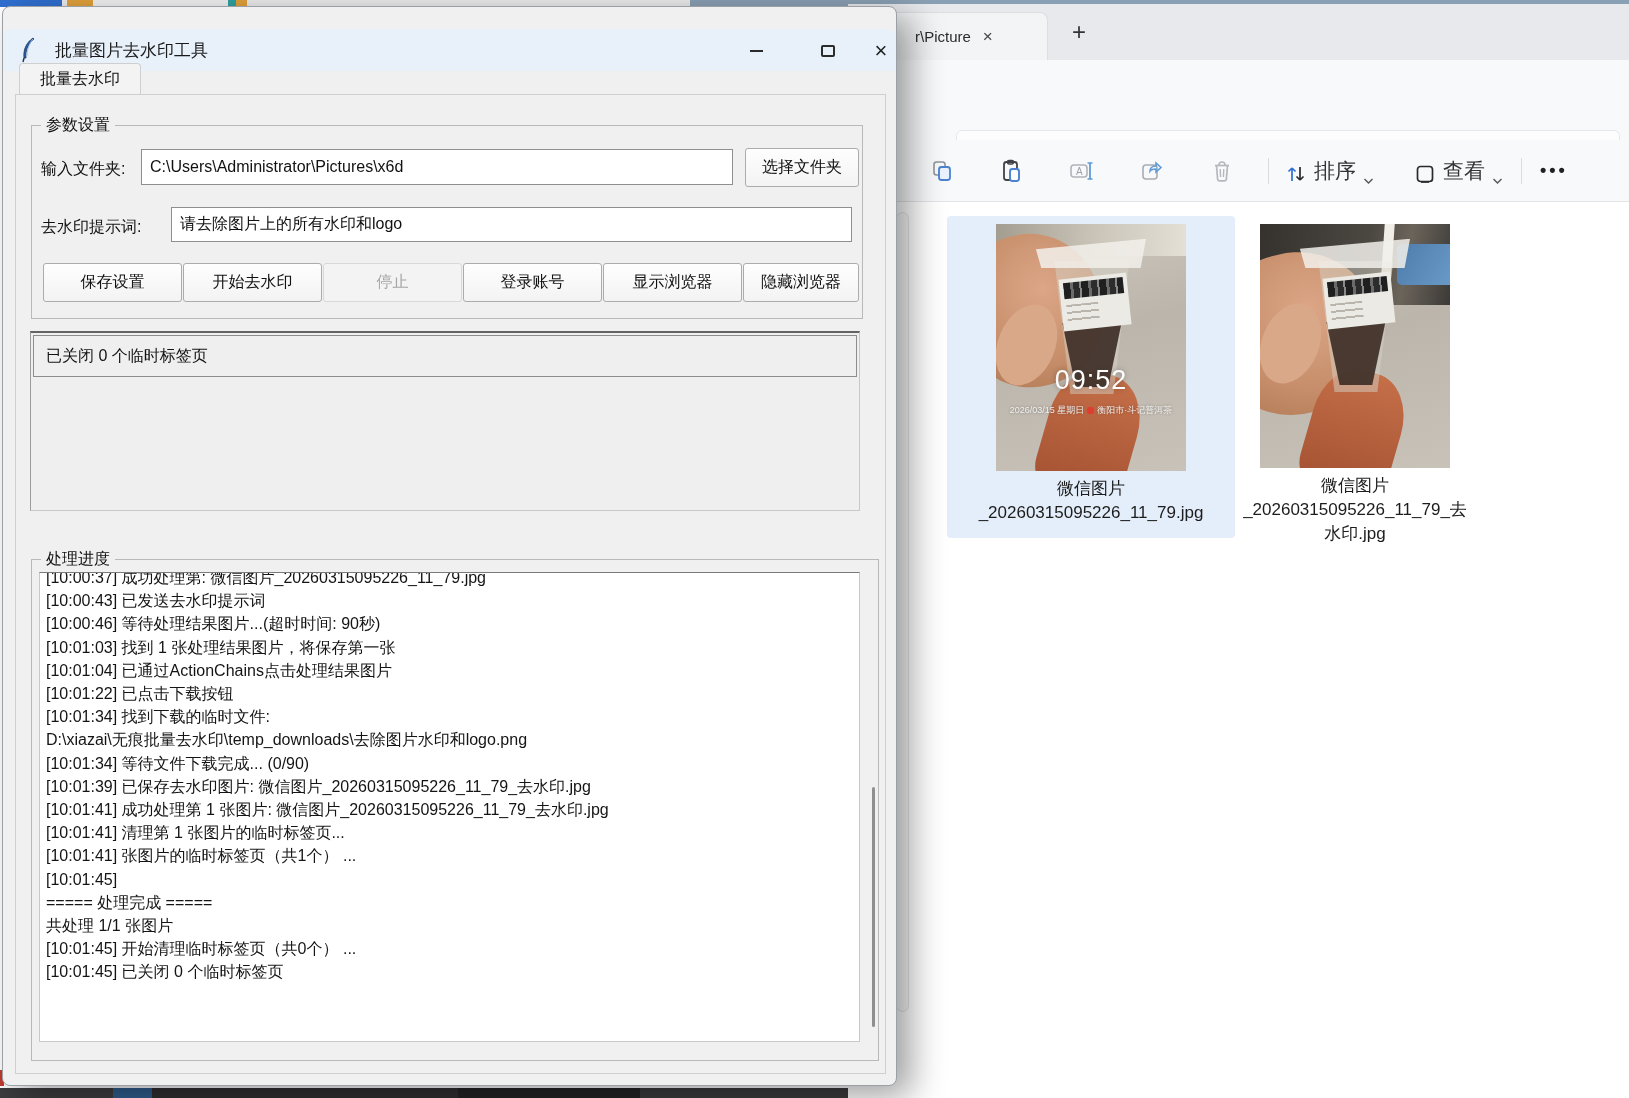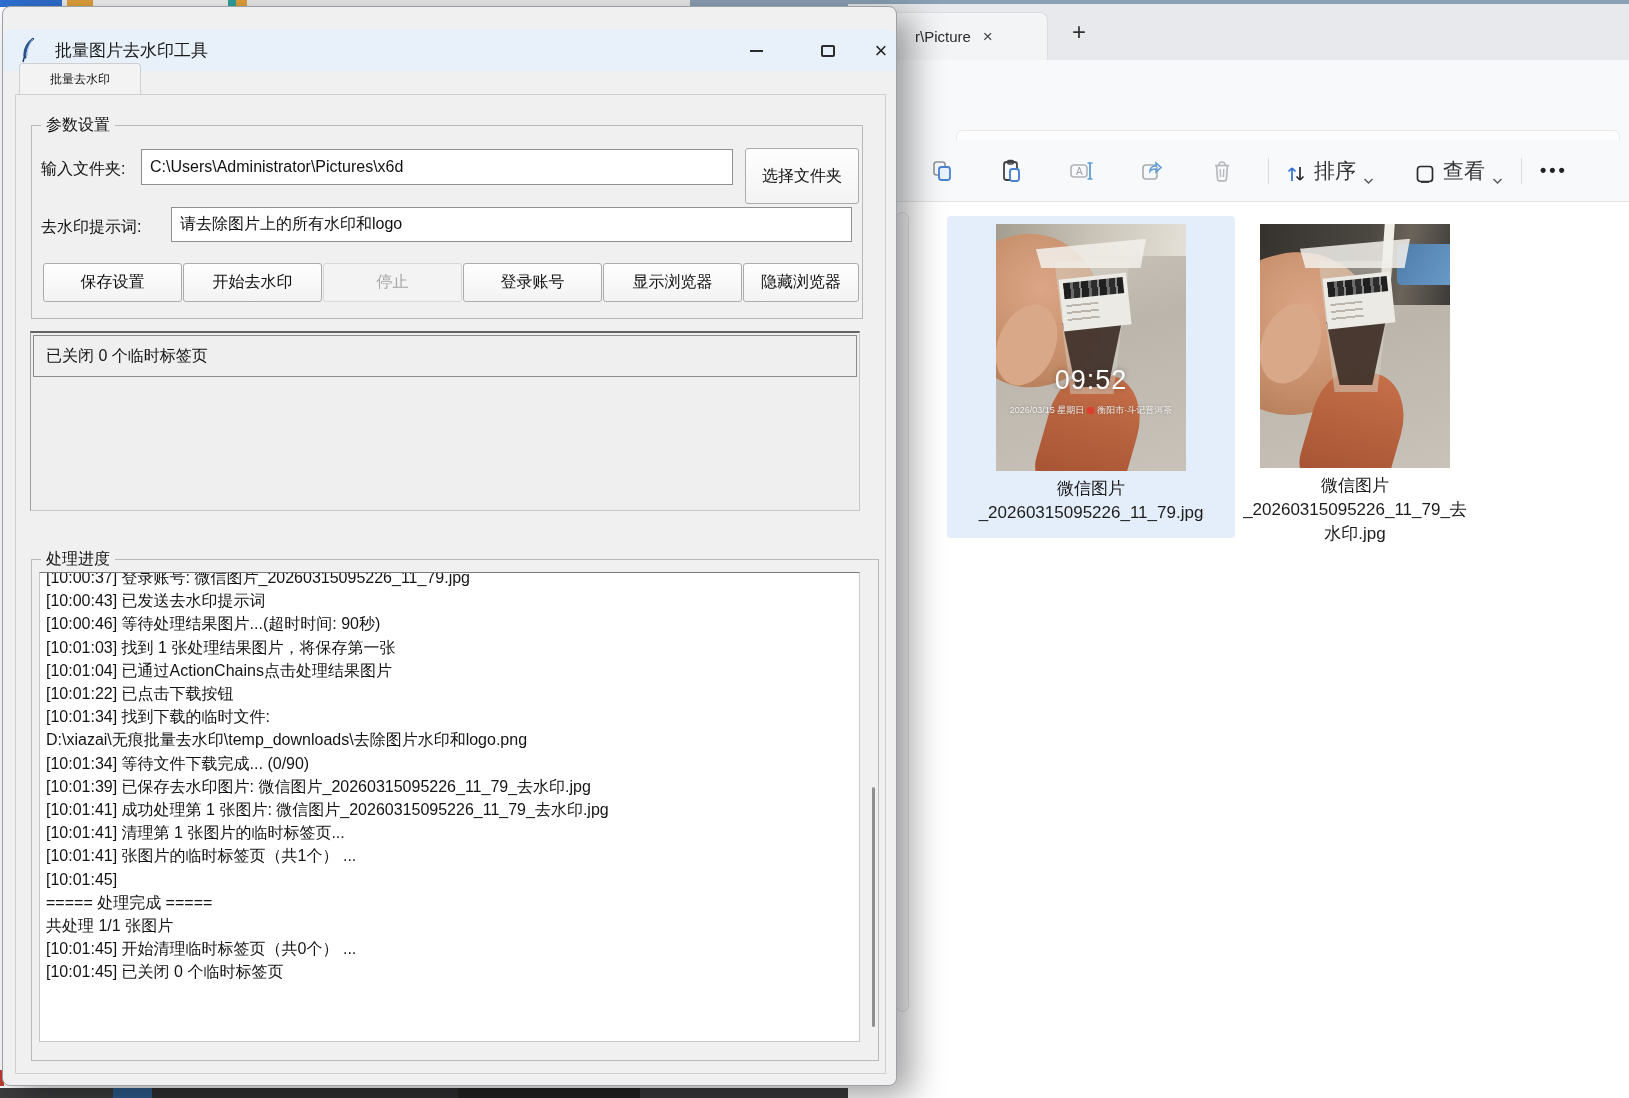--- a/index.html
+++ b/index.html
@@ -98,21 +98,21 @@
   .a-title { margin-left:52px; font-size:17px; color:#1a1a1a; }
   .a-appicon { position:absolute; left:16px; top:8px; }
   .wbtn { position:absolute; top:5px; width:34px; height:34px; display:flex; align-items:center; justify-content:center; }
   .wb-min { left:736px; } .wb-max { left:808px; } .wb-close { left:861px; }
   .wb-min span { display:block; width:13px; height:2px; background:#2b2b2b; }
   .wb-max span { display:block; width:14px; height:12px; border:2px solid #2b2b2b; border-radius:2px; }
   .wb-close span { font-size:22px; color:#1f1f1f; line-height:1; font-weight:300; }
 
   .a-tab { position:absolute; left:16px; top:56px; width:122px; height:32px; background:#f3f3f3;
     border:1px solid #cfcfcf; border-bottom:none; border-radius:4px 4px 0 0;
-    display:flex; align-items:center; justify-content:center; font-size:12px; color:#111; }
+    display:flex; align-items:center; justify-content:center; font-size:16px; color:#111; }
   .a-pane { position:absolute; left:12px; top:87px; width:871px; height:980px;
     border:1px solid #cfcfcf; background:#f0f0f0; }
 
   .a-group { position:absolute; border:1px solid #b9b9b9; }
   .g-params { left:28px; top:118px; width:832px; height:194px; }
   .g-progress { left:28px; top:552px; width:848px; height:502px; }
   .g-label { position:absolute; background:#f0f0f0; padding:0 5px; font-size:16px; color:#111; }
   .gl-params { left:38px; top:108px; }
   .gl-progress { left:38px; top:542px; }
 
@@ -305,21 +305,21 @@
   </div>
 
   <div class="a-tab">批量去水印</div>
   <div class="a-pane"></div>
 
   <div class="a-group g-params"></div>
   <span class="g-label gl-params">参数设置</span>
 
   <span class="a-label" style="left:38px; top:152px;">输入文件夹:</span>
   <input class="a-entry" style="left: 138px; top: 142px; width: 592px;" readonly="" value="C:\Users\Administrator\Pictures\x6d">
-  <button class="abtn" style="left:742px; top:141px; width:114px; height:56px;">选择文件夹</button>
+  <button class="abtn" style="left:742px; top:141px; width:114px; height:39px;">选择文件夹</button>
 
   <span class="a-label" style="left:38px; top:210px;">去水印提示词:</span>
   <input class="a-entry" style="left: 168px; top: 200px; width: 681px; height: 35px;" readonly="" value="请去除图片上的所有水印和logo">
 
   <button class="abtn" style="left:40px;">保存设置</button>
   <button class="abtn" style="left:180px;">开始去水印</button>
   <button class="abtn disabled" style="left:320px;">停止</button>
   <button class="abtn" style="left:460px;">登录账号</button>
   <button class="abtn" style="left:600px;">显示浏览器</button>
   <button class="abtn" style="left:740px; width:116px;">隐藏浏览器</button>
@@ -328,21 +328,21 @@
     <div class="status-item">
       <span>已关闭 0 个临时标签页</span>
     </div>
   </div>
 
   <div class="a-group g-progress"></div>
   <span class="g-label gl-progress">处理进度</span>
 
   <div class="log-box">
     <div class="log-content">
-      <div class="log-line">[10:00:37] 登录账号: 微信图片_20260315095226_11_79.jpg</div>
+      <div class="log-line">[10:00:37] 成功处理第: 微信图片_20260315095226_11_79.jpg</div>
       <div class="log-line">[10:00:43] 已发送去水印提示词</div>
       <div class="log-line">[10:00:46] 等待处理结果图片...(超时时间: 90秒)</div>
       <div class="log-line">[10:01:03] 找到 1 张处理结果图片，将保存第一张</div>
       <div class="log-line">[10:01:04] 已通过ActionChains点击处理结果图片</div>
       <div class="log-line">[10:01:22] 已点击下载按钮</div>
       <div class="log-line">[10:01:34] 找到下载的临时文件:</div>
       <div class="log-line">D:\xiazai\无痕批量去水印\temp_downloads\去除图片水印和logo.png</div>
       <div class="log-line">[10:01:34] 等待文件下载完成... (0/90)</div>
       <div class="log-line">[10:01:39] 已保存去水印图片: 微信图片_20260315095226_11_79_去水印.jpg</div>
       <div class="log-line">[10:01:41] 成功处理第 1 张图片: 微信图片_20260315095226_11_79_去水印.jpg</div>

